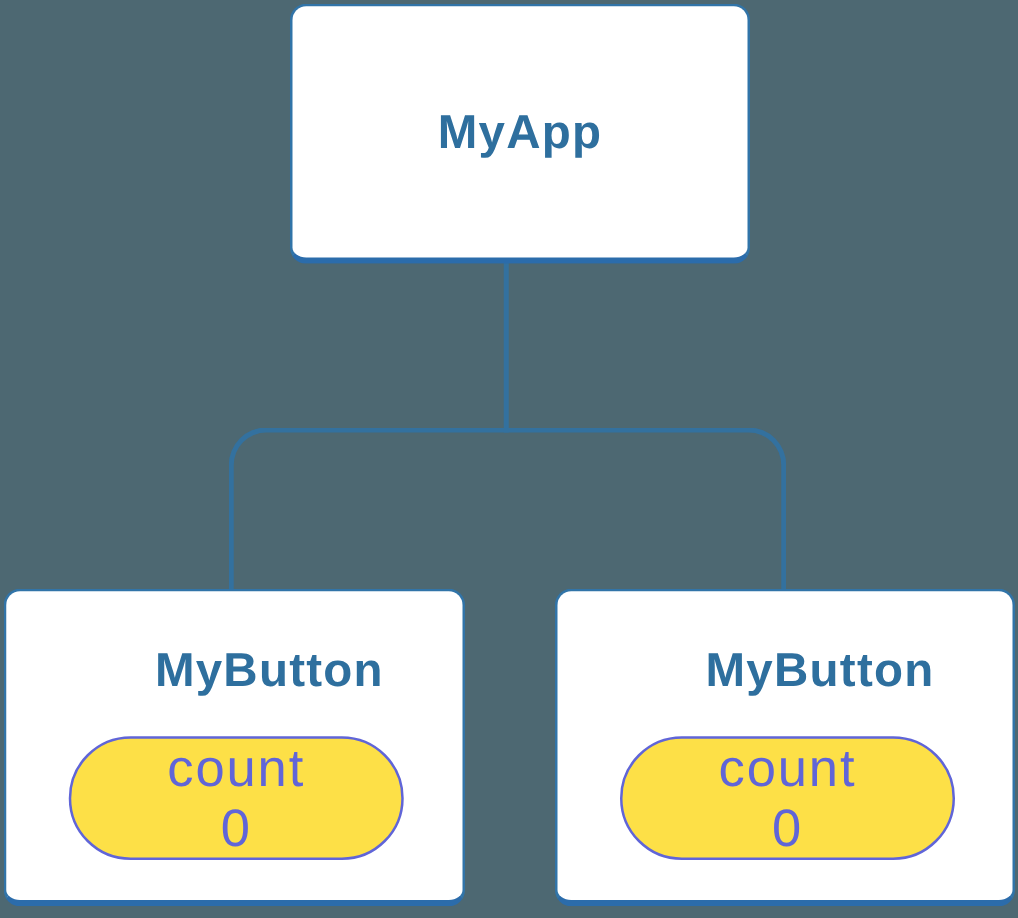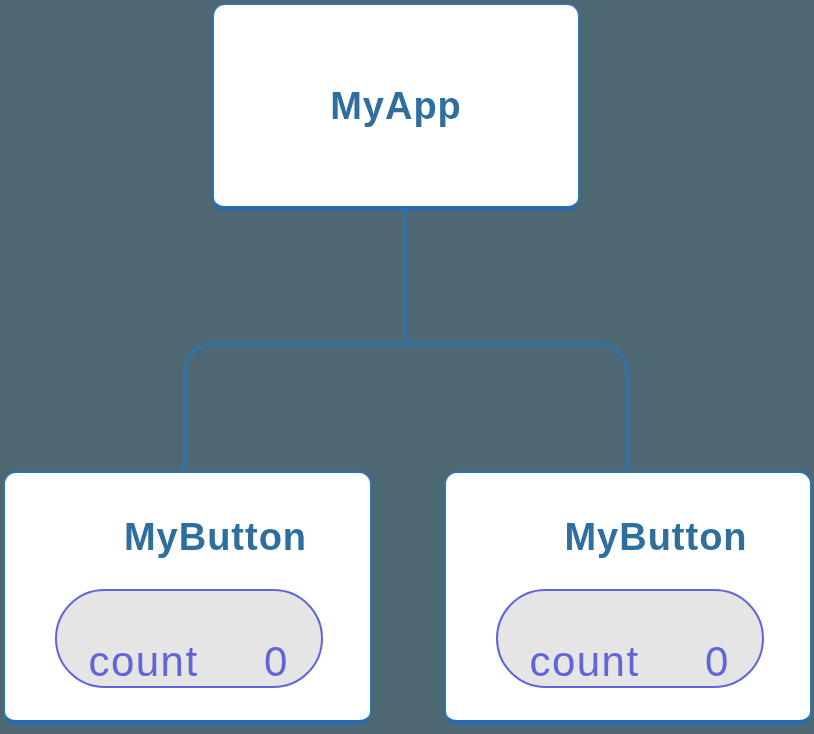--- a/index.html
+++ b/index.html
@@ -39,21 +39,21 @@
   
   .node {
     position: absolute;
     box-sizing: border-box;
     background: #ffffff;
     border: 2px solid var(--border, #3174A8);
     border-bottom: 5px solid var(--borderBottom, #2B6CAB);
     border-radius: 13px;
   }
   .node-root {
-    left: 212px;
+    left: 232px;
     top: 3px;
     width: 368px;
     height: 208px;
     display: flex;
     align-items: center;
     justify-content: center;
   }
   .node-child-left  { left: 3px;   top: 471px; width: 369px; height: 254px; }
   .node-child-right { left: 444px; top: 471px; width: 368px; height: 254px; }
 
@@ -76,24 +76,25 @@
   
   .pill {
     position: absolute;
     left: 50px;
     top: 116px;
     width: 268px;
     height: 99px;
     box-sizing: border-box;
     border: 2px solid var(--state, #6065D8);
     border-radius: 50px;
-    background: #e5e5e5;
+    background: #fde047;
     display: flex;
-    align-items: flex-end;
+    align-items: center;
     overflow: hidden;
+    flex-direction: column;
   }
   .pill-segment {
     display: flex;
     align-items: center;
     justify-content: center;
     color: var(--state, #6065D8);
     font-size: 42px;
     font-weight: 400;
     letter-spacing: 1.5px;
   }

